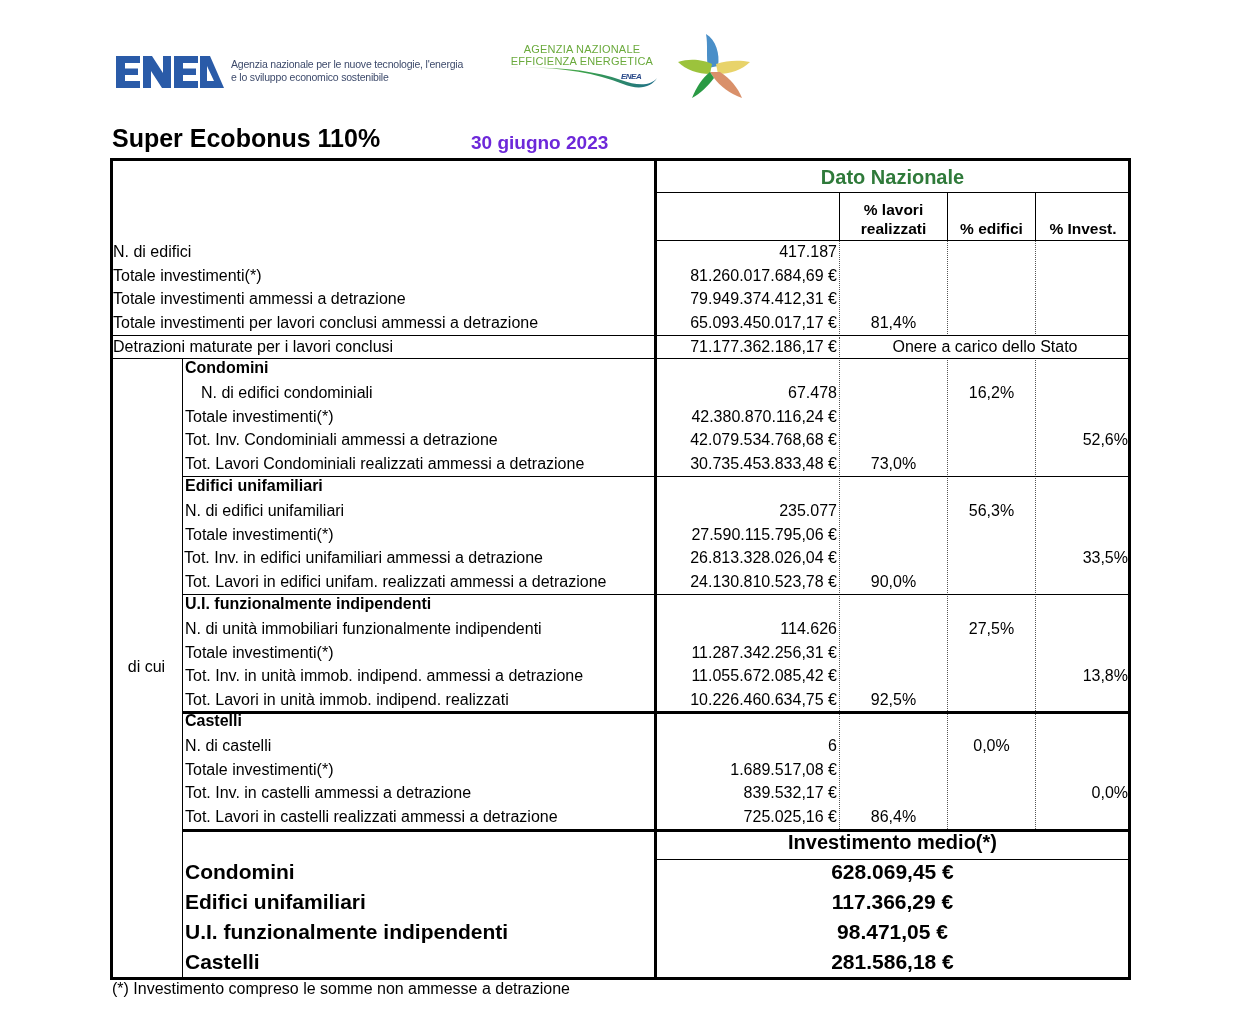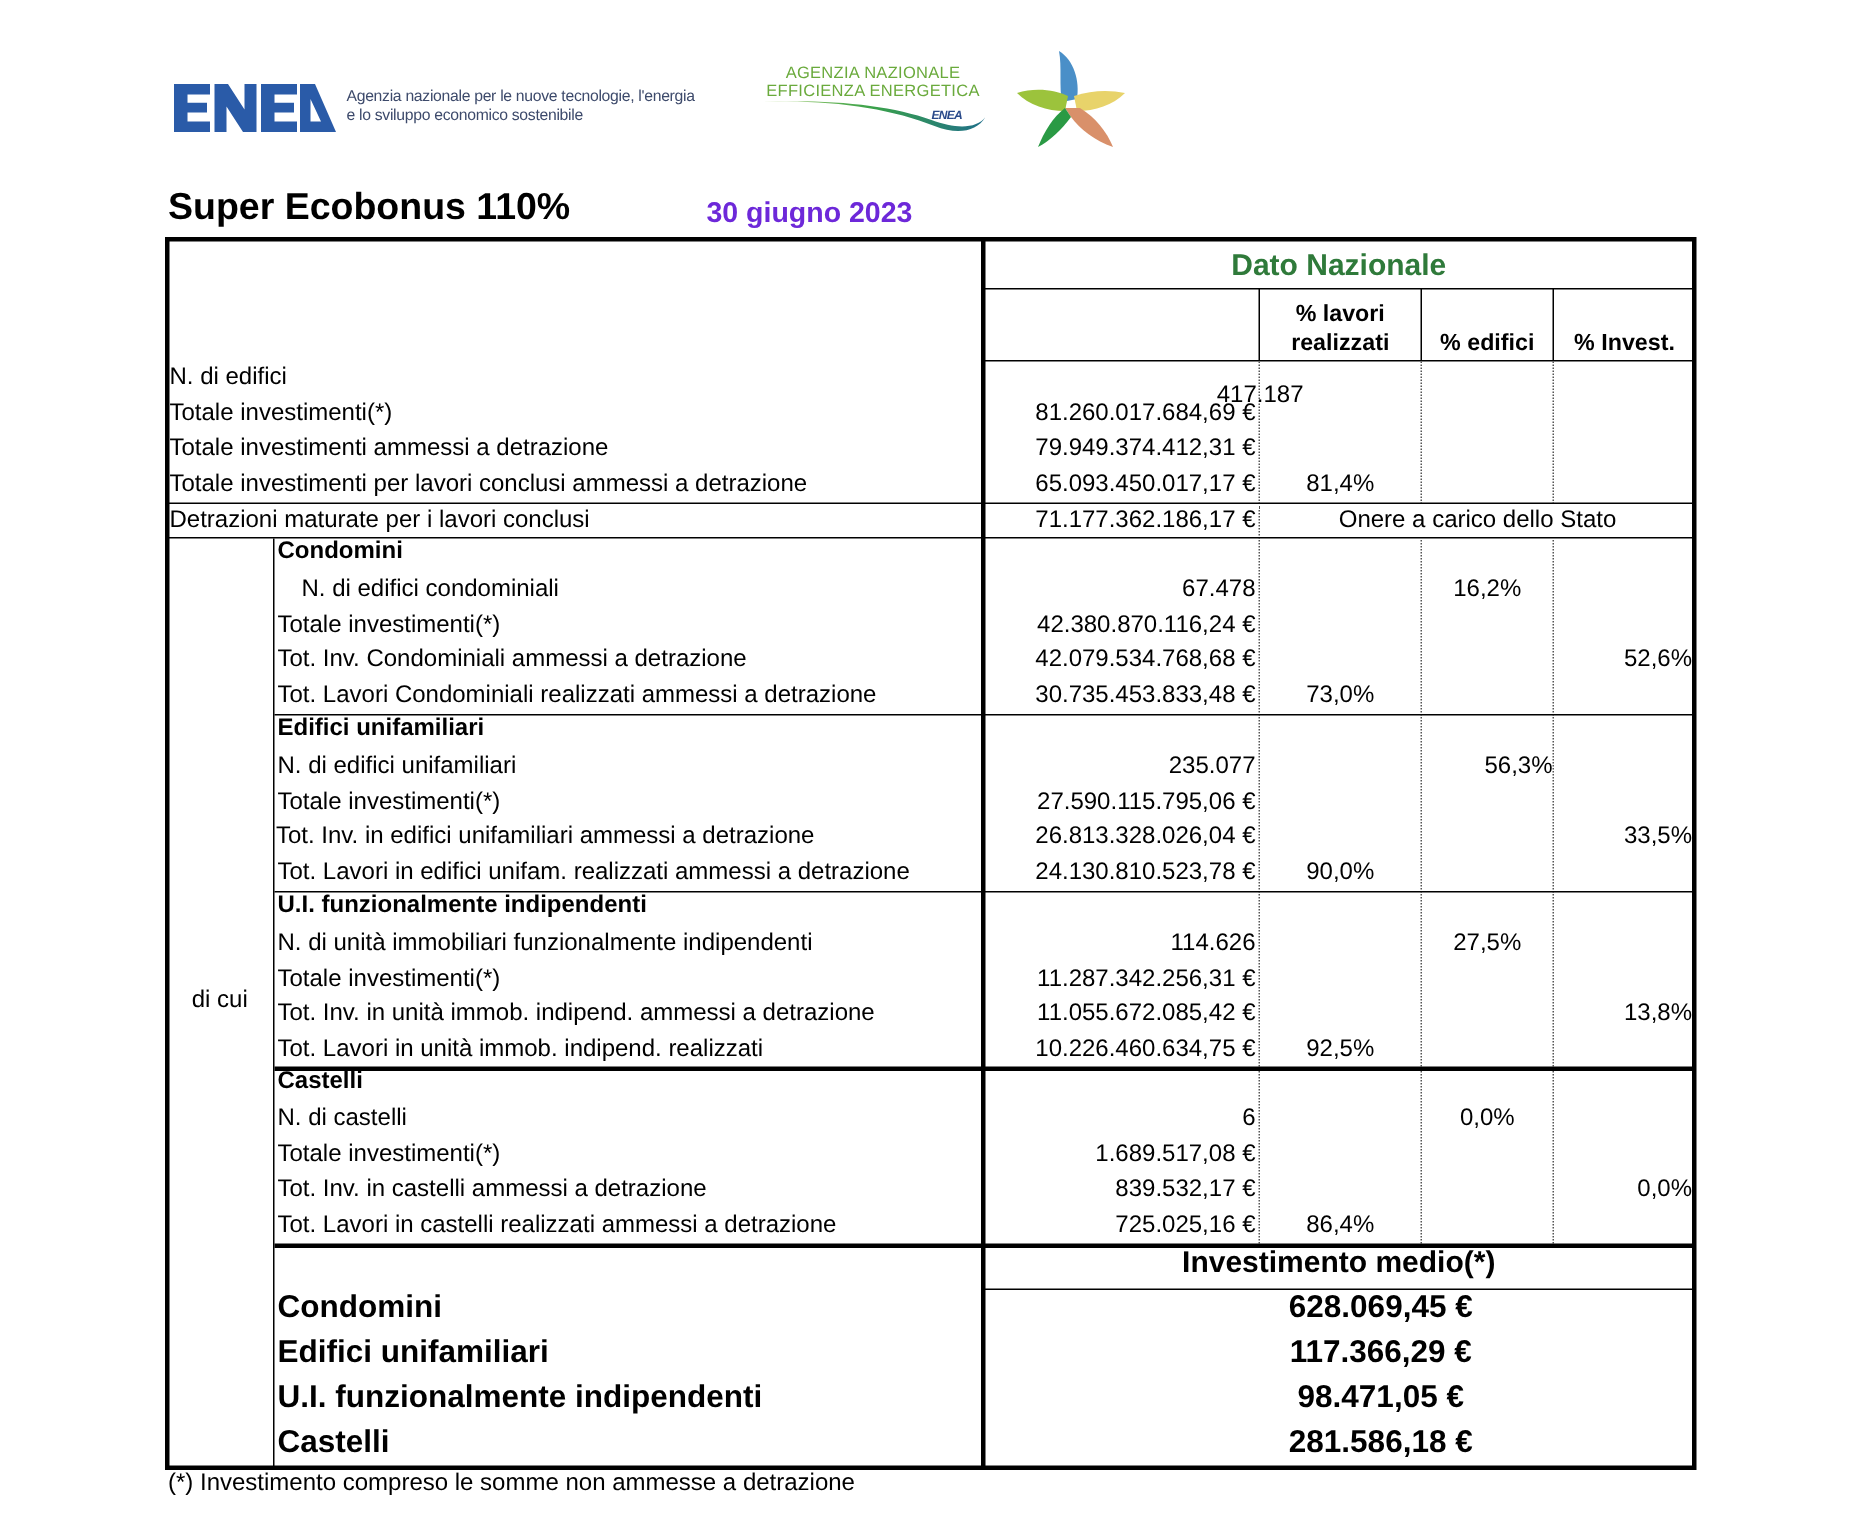--- a/index.html
+++ b/index.html
@@ -38,21 +38,21 @@
   .hl.thick { border-top-width: 3px; }
   .vl { position: absolute; width: 0; border-left: 1.5px solid #000; }
   .vl.thick { border-left-width: 3px; }
   .vd { position: absolute; width: 0; border-left: 1px dotted #555; }
 
   .dato-naz { position: absolute; font-size: 20px; font-weight: bold; color: #2f7a3a; text-align: center; }
   .colhdr { position: absolute; font-size: 15.5px; font-weight: bold; text-align: center; line-height: 19px; }
 
   .medio-hdr { position: absolute; font-size: 20px; font-weight: bold; text-align: center; }
   .medio-lbl { position: absolute; font-size: 21px; font-weight: bold; white-space: nowrap; }
-  .medio-val { position: absolute; font-size: 21px; font-weight: bold; text-align: center; padding-left: 28px; }
+  .medio-val { position: absolute; font-size: 21px; font-weight: bold; text-align: center; }
 
   .footnote { position: absolute; left: 112px; top: 980px; font-size: 16px; white-space: nowrap; }
 </style>
 </head>
 <body>
 
 <div>
   <svg class="logo-enea" viewBox="0 0 108 32">
 
     <path d="M0 0 H24 V7 H9 V12.5 H22 V19 H9 V25 H24 V32 H0 Z" fill="#2a5ba8"></path>
@@ -132,21 +132,21 @@
 <div class="colhdr" style="left:840px; top:200px; width:107px;">
   <div>% lavori</div>
   <div>realizzati</div>
 </div>
 <div class="colhdr" style="left:948px; top:219px; width:87px;">% edifici</div>
 <div class="colhdr" style="left:1036px; top:219px; width:94px;">% Invest.</div>
 
 <div id="national-rows">
     <div>
       <div class="txt" style="left:113px; top:240px;">N. di edifici</div>
-      <div class="txt r" style="left:655px; top:252px; width:182px;margin-left:32px;">417.187</div>
+      <div class="txt r" style="left:655px; top:240px; width:182px;">417.187</div>
       <div class="txt c" style="left:840px; top:240px; width:107px;"></div>
       <div class="txt c" style="left:948px; top:240px; width:87px;"></div>
       <div class="txt r" style="left:1036px; top:240px; width:92px;"></div>
     </div>
     <div>
       <div class="txt" style="left:113px; top:263.5px;">Totale investimenti(*)</div>
       <div class="txt r" style="left:655px; top:263.5px; width:182px;">81.260.017.684,69 €</div>
       <div class="txt c" style="left:840px; top:263.5px; width:107px;"></div>
       <div class="txt c" style="left:948px; top:263.5px; width:87px;"></div>
       <div class="txt r" style="left:1036px; top:263.5px; width:92px;"></div>
@@ -204,21 +204,21 @@
         <div class="txt c" style="left:948px; top:451.5px; width:87px;"></div>
         <div class="txt r" style="left:1036px; top:451.5px; width:92px;"></div>
       </div>
     </div>
     <div>
       <div class="txt bold" style="left:185px; top:476px; line-height:20px;">Edifici unifamiliari</div>
       <div>
         <div class="txt" style="left:185px; top:499px;">N. di edifici unifamiliari</div>
         <div class="txt r" style="left:655px; top:499px; width:182px;">235.077</div>
         <div class="txt c" style="left:840px; top:499px; width:107px;"></div>
-        <div class="txt c" style="left:948px; top:499px; width:87px;text-align:right;">56,3%</div>
+        <div class="txt c" style="left:948px; top:499px; width:87px;">56,3%</div>
         <div class="txt r" style="left:1036px; top:499px; width:92px;"></div>
       </div>
       <div>
         <div class="txt" style="left:185px; top:522.5px;">Totale investimenti(*)</div>
         <div class="txt r" style="left:655px; top:522.5px; width:182px;">27.590.115.795,06 €</div>
         <div class="txt c" style="left:840px; top:522.5px; width:107px;"></div>
         <div class="txt c" style="left:948px; top:522.5px; width:87px;"></div>
         <div class="txt r" style="left:1036px; top:522.5px; width:92px;"></div>
       </div>
       <div>

